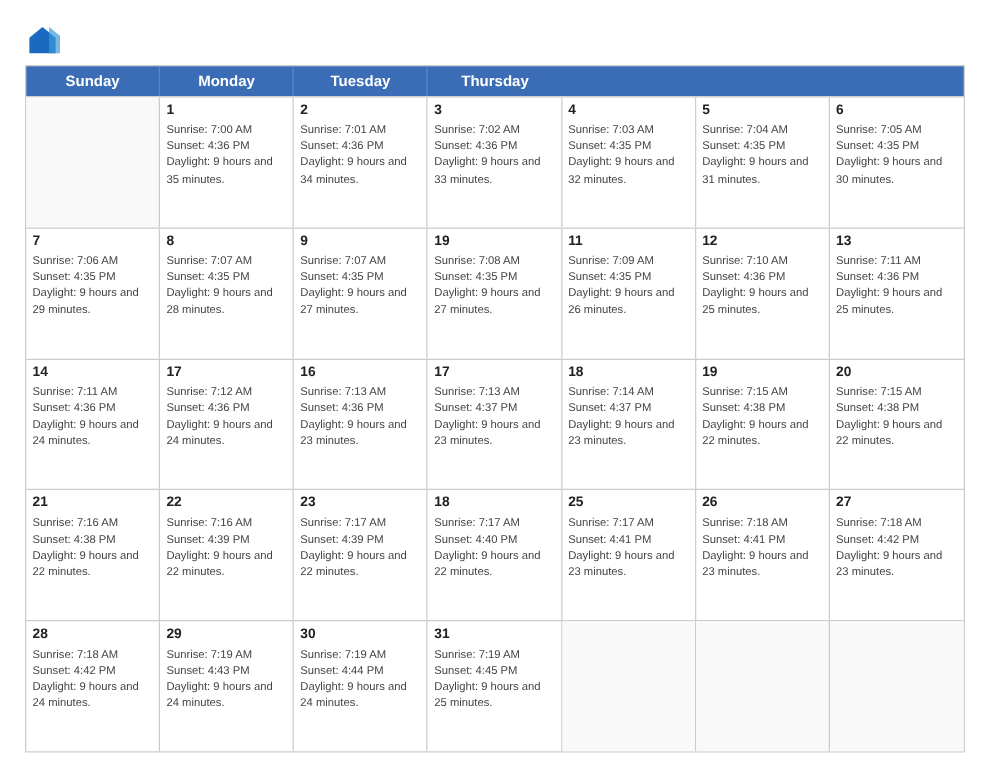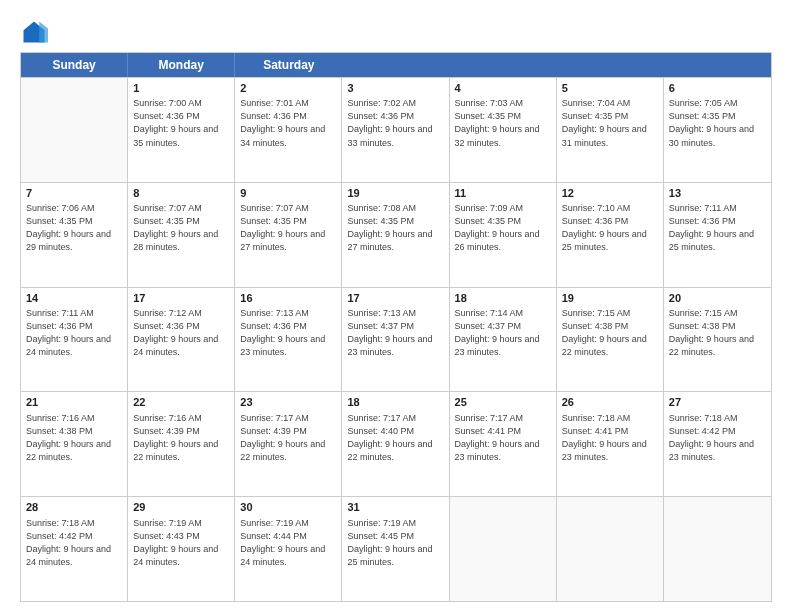--- a/index.html
+++ b/index.html
@@ -126,21 +126,22 @@
     <div class="title-block">
       <div class="month-title"></div>
       <div class="location"></div>
     </div>
   </div>
 
   <div class="calendar">
     <div class="cal-header-row">
     <div class="cal-header-cell">Sunday</div>
         <div class="cal-header-cell">Monday</div>
-        <div class="cal-header-cell">Saturday</div>
+        <div class="cal-header-cell">Tuesday</div>
+        <div class="cal-header-cell">Thursday</div>
       </div>
     <div class="cal-body">
     <div class="cal-row">
           <div class="cal-cell empty"></div>
           <div class="cal-cell">
             <span class="day-number">1</span>
             <div class="cell-text">Sunrise: 7:00 AM<br>Sunset: 4:36 PM<br>Daylight: 9 hours and 35 minutes.</div>
           </div>
           <div class="cal-cell">
             <span class="day-number">2</span>

